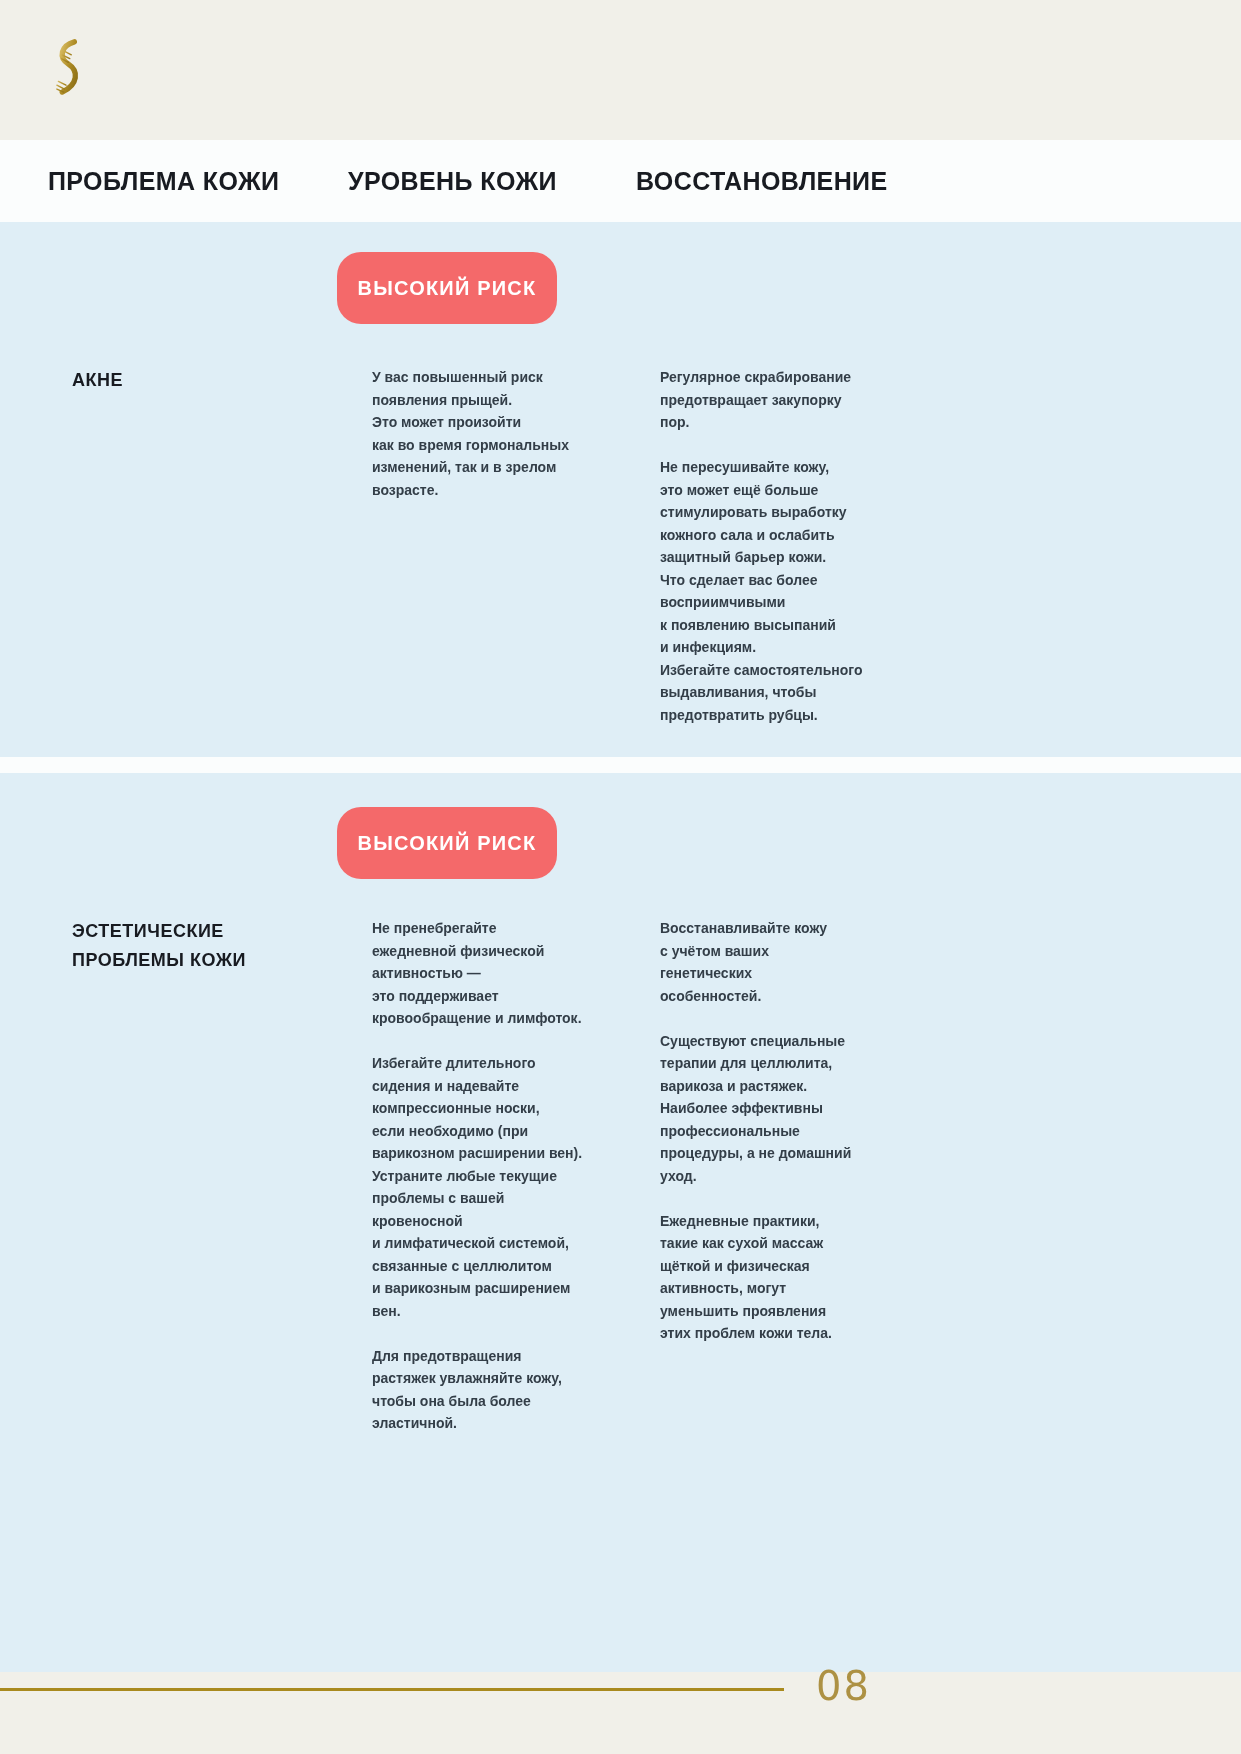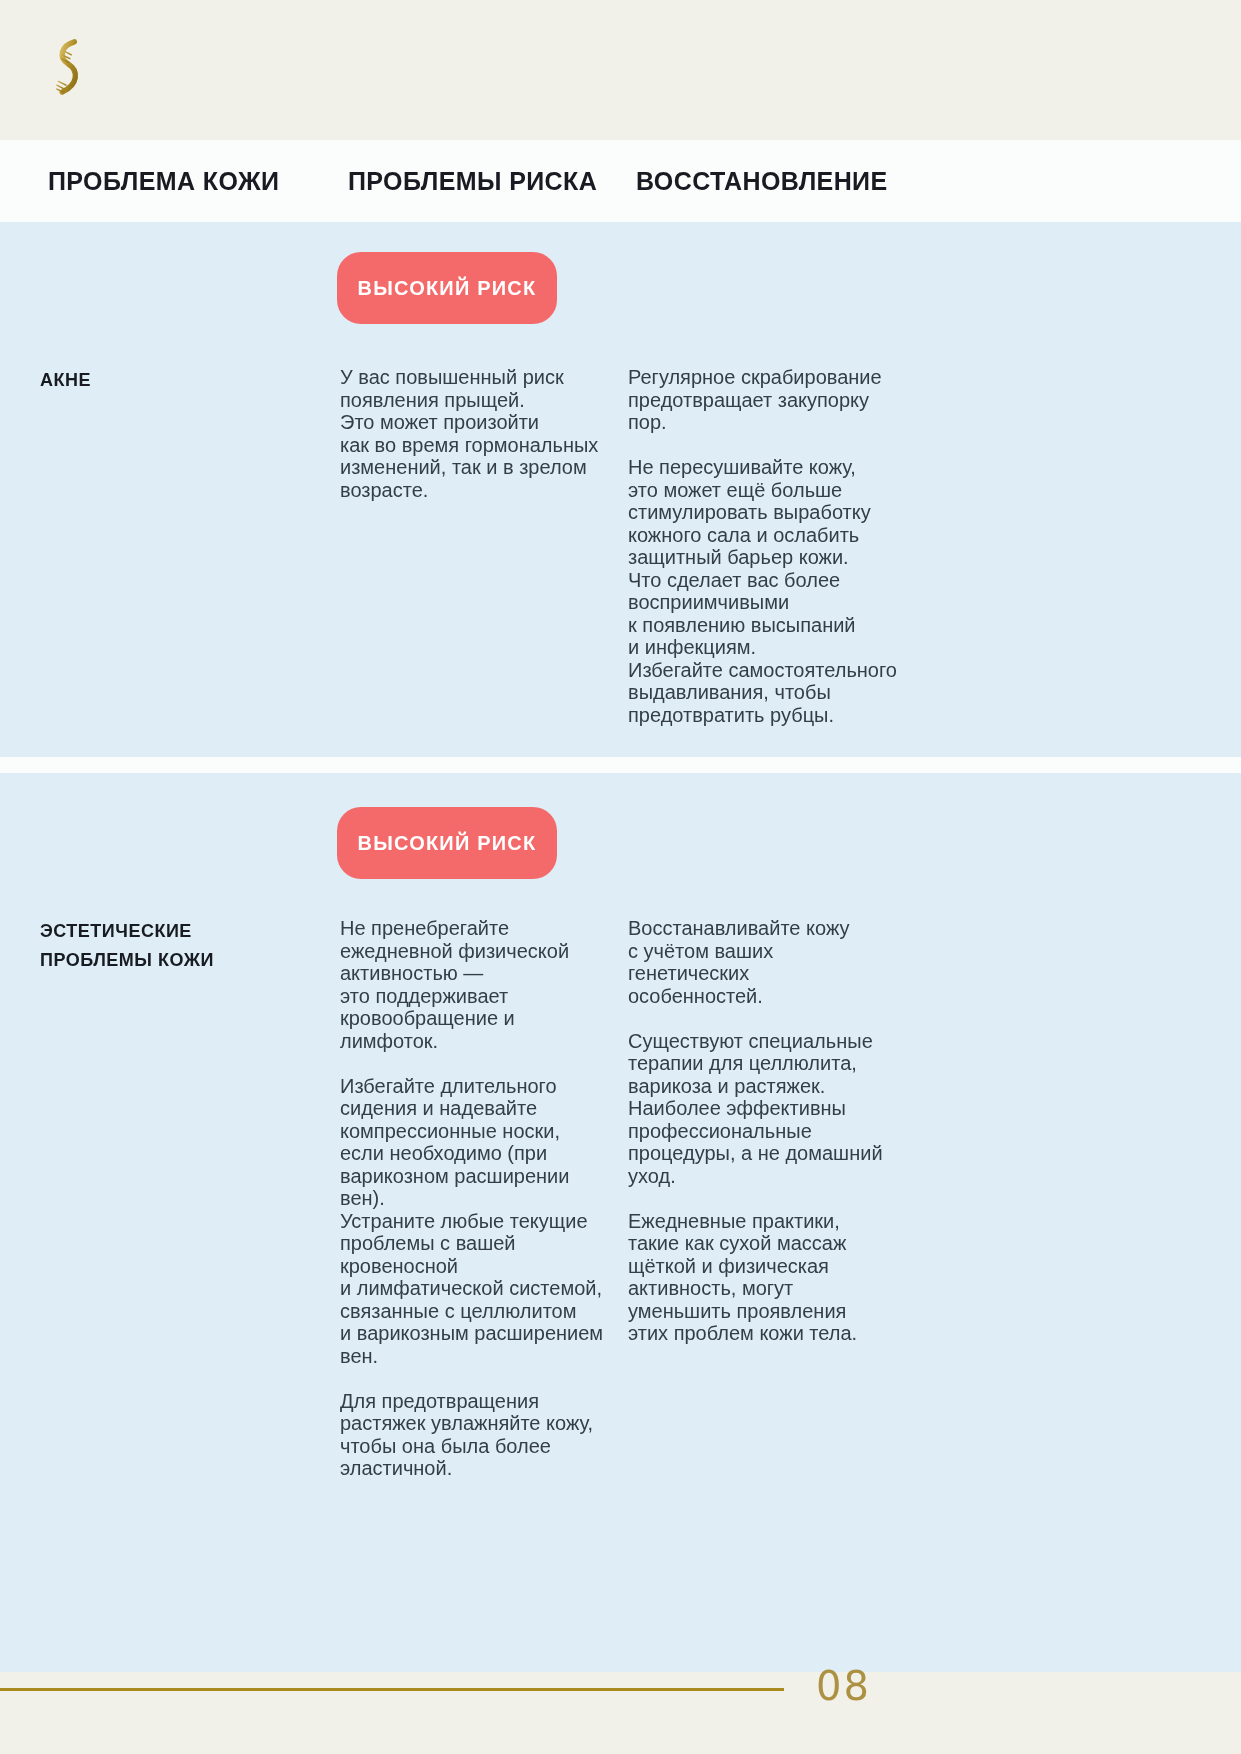--- a/index.html
+++ b/index.html
@@ -38,32 +38,32 @@
   .badge{
     position:absolute;left:337px;width:220px;height:72px;
     border-radius:24px;background:var(--badge_bg);
     color:var(--badge_text);font-weight:bold;font-size:20px;letter-spacing:1.2px;
     display:flex;align-items:center;justify-content:center;white-space:nowrap;
   }
   .section-1 .badge{top:30px;}
   .section-2 .badge{top:34px;}
   .cells{
     display:grid;grid-template-columns:300px 288px 309px 1fr;
-    padding-left:40px;padding-right:90px;
+    padding-left:72px;padding-right:90px;
   }
   .section-1 .cells{padding-top:144px;}
   .section-2 .cells{padding-top:144px;}
   .problem{
     font-weight:bold;font-size:18px;color:var(--heading_text);
     letter-spacing:0.5px;line-height:29px;white-space:pre-line;
     padding-right:30px;
   }
   .cell{
-    font-size:20px;line-height:22.5px;color:var(--body_text);
-    white-space:pre-line;padding-right:24px;
+    font-size:14px;line-height:22.5px;color:var(--body_text);
+    white-space:pre-line;padding-right:24px;font-weight:bold;
   }
   .footer{height:126px;position:relative;background:var(--page_bg);}
   .gold-line{
     position:absolute;left:0;top:16px;width:784px;height:3px;
     background:var(--gold);border:none;margin:0;
   }
   .page-num{
     position:absolute;left:816px;top:-6px;
     font-family:"DejaVu Sans",sans-serif;
     font-size:40px;line-height:40px;font-weight:400;letter-spacing:2px;
@@ -83,21 +83,21 @@
       </linearGradient>
     </defs>
     <path d="M29,5 C11,10 8,26 21,34 C35,43 34,61 13,71" stroke="url(#goldGrad)" stroke-width="7" stroke-linecap="round"></path>
     <path d="M15,17 l10,5 M13,22 l10,5 M12,27 l9,5" stroke="url(#goldGrad)" stroke-width="1.8" stroke-linecap="round"></path>
     <path d="M8,57 l10,5 M6,62 l10,5 M6,67 l9,4" stroke="url(#goldGrad)" stroke-width="1.8" stroke-linecap="round"></path>
   </svg>
 </div>
 
 <div class="thead">
   <div class="th">ПРОБЛЕМА КОЖИ</div>
-  <div class="th">ПРОБЛЕМЫ РИСКА</div>
+  <div class="th">УРОВЕНЬ КОЖИ</div>
   <div class="th">ВОССТАНОВЛЕНИЕ</div>
 </div>
 
 <div class="section section-1">
   <div class="badge">ВЫСОКИЙ РИСК</div>
   <div class="cells">
     <div class="problem">АКНЕ</div>
     <div class="cell">У вас повышенный риск
 появления прыщей.
 Это может произойти

